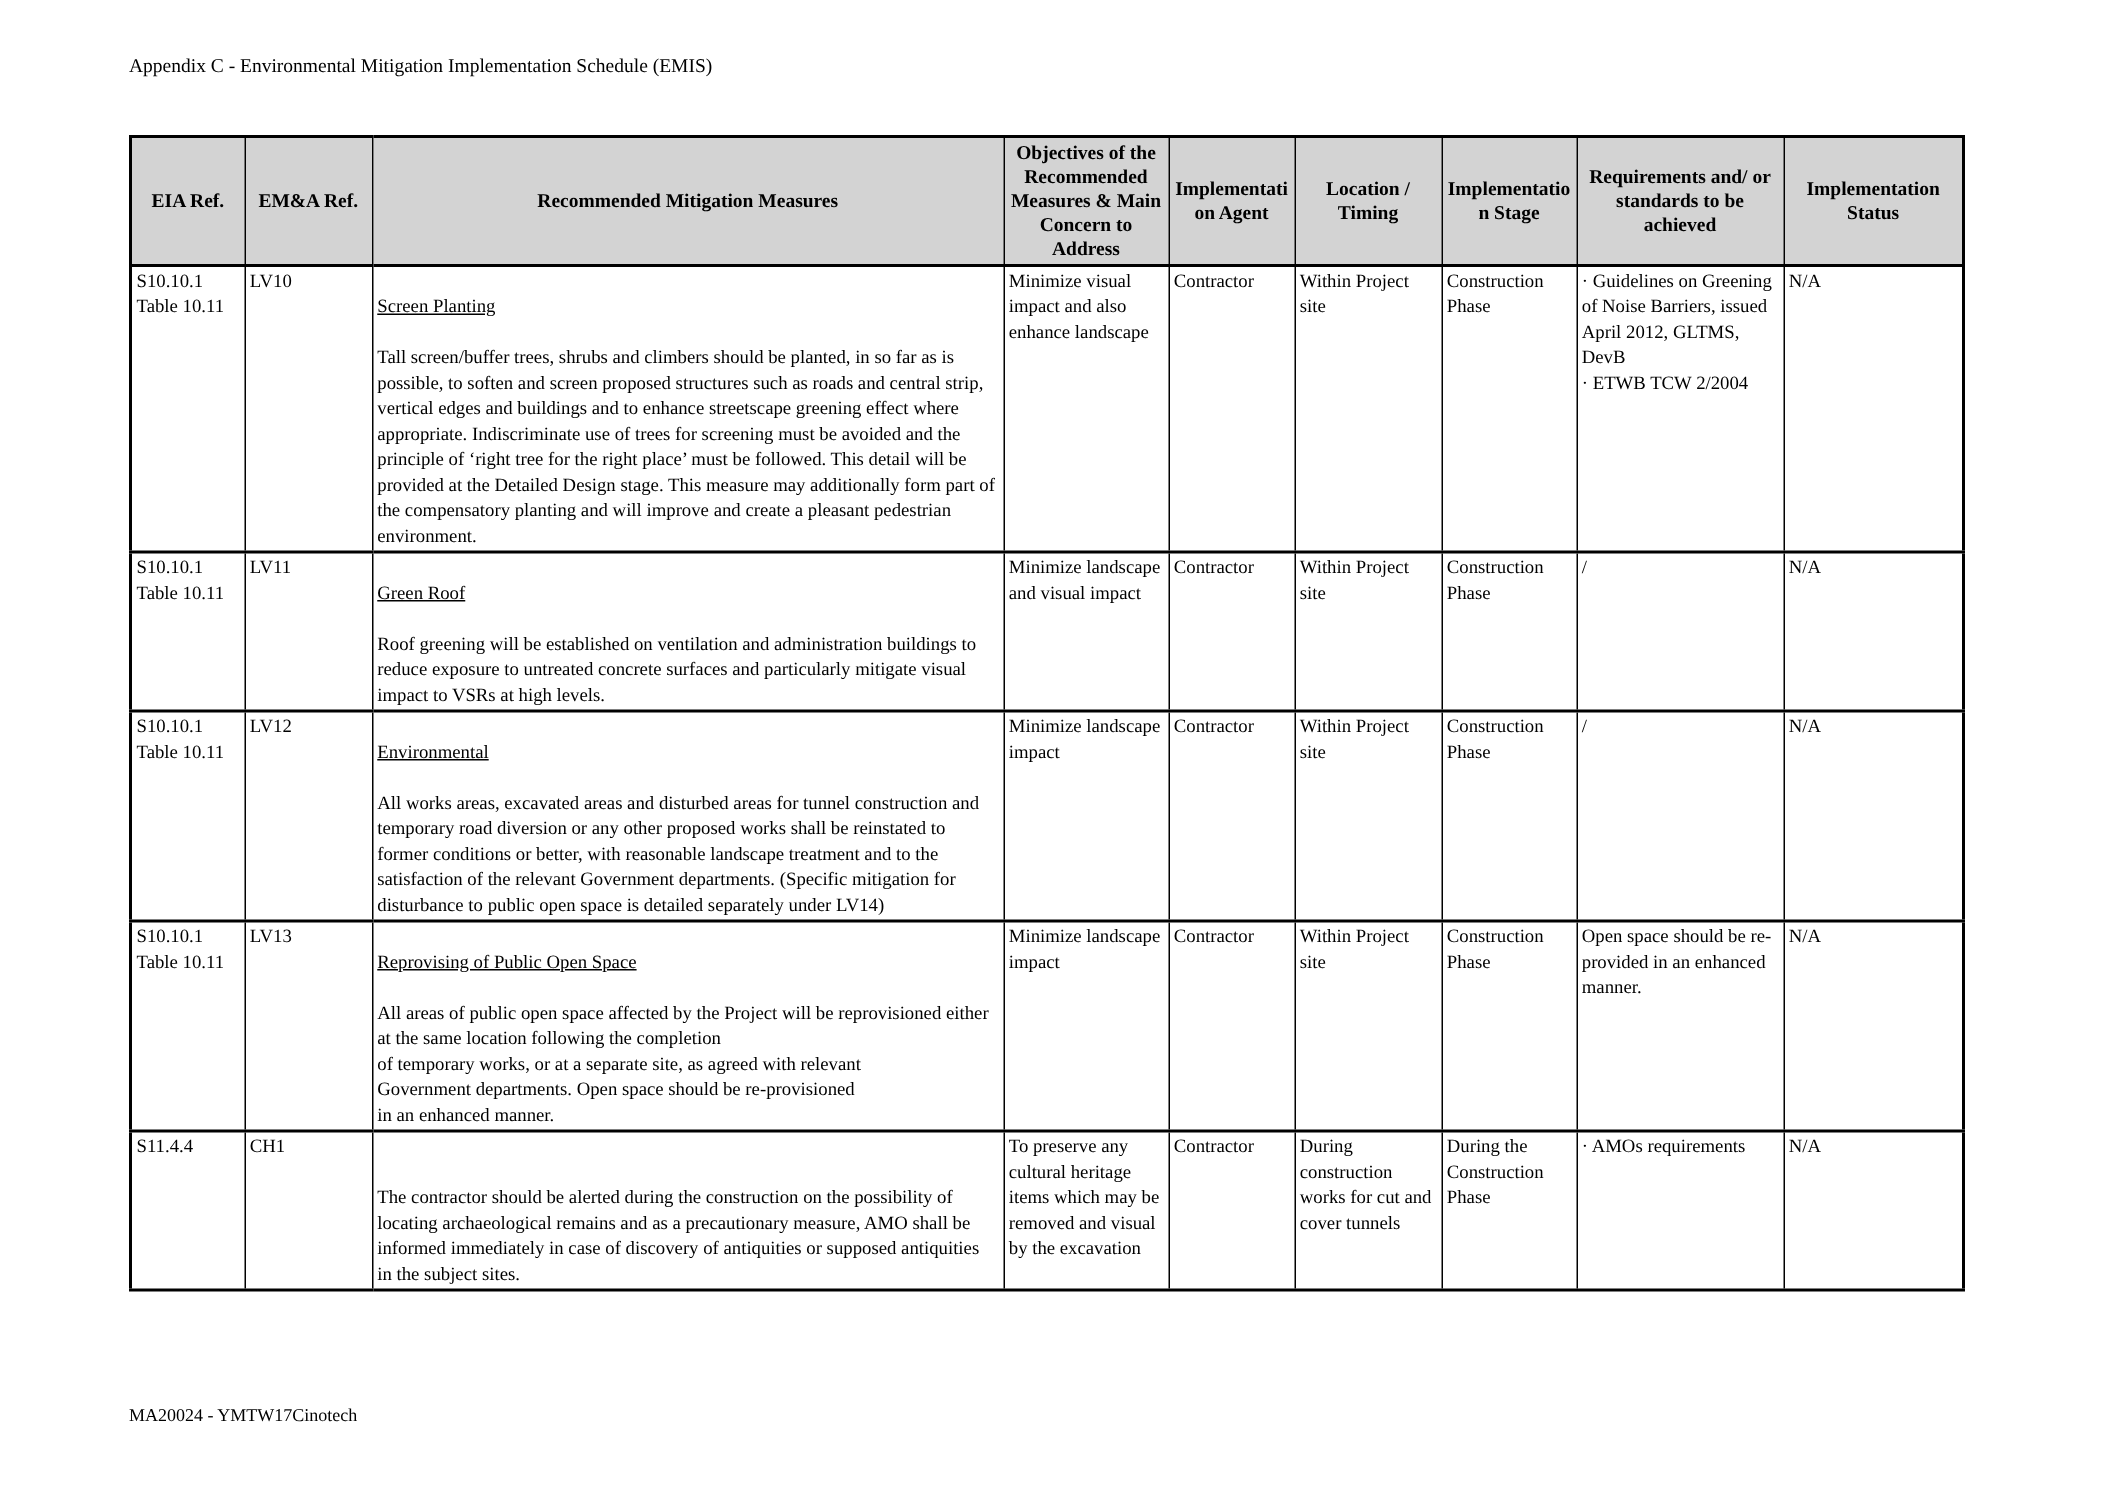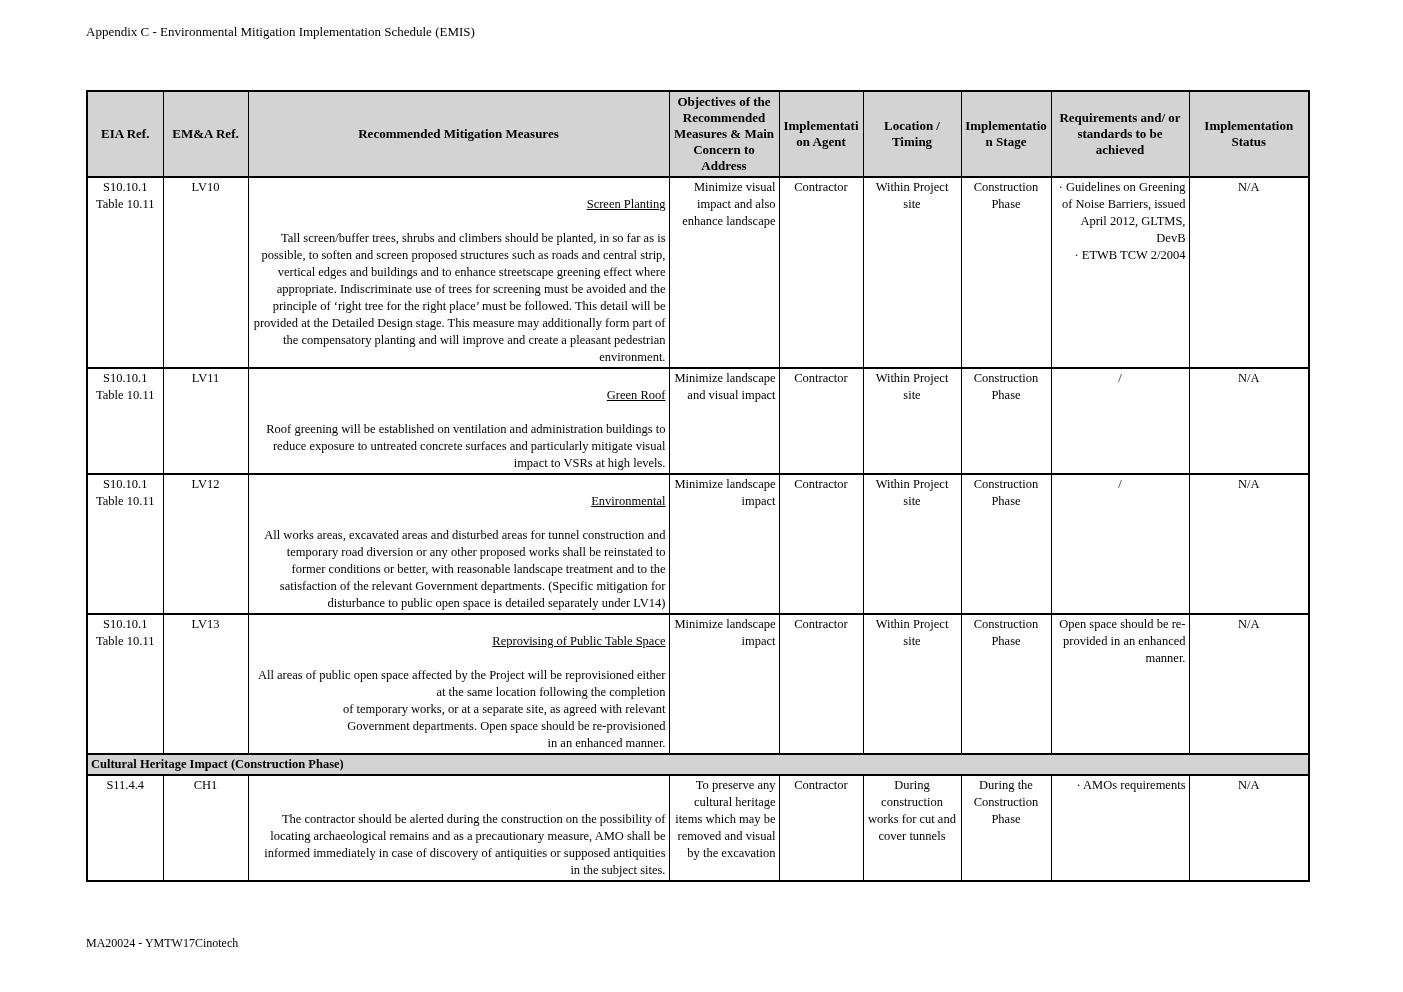--- a/index.html
+++ b/index.html
@@ -6,21 +6,21 @@
   html, body { margin: 0; padding: 0; }
   body {
     width: 1403px; height: 992px;
     background: #ffffff;
     color: #000000;
     font-family: "Liberation Serif", serif;
     position: relative;
     overflow: hidden;
   }
   .doc-header {
-    position: absolute; left: 86px; top: 24px;
+    position: absolute; left: 86px; top: 36px;
     font-size: 13px; white-space: nowrap;
   }
   table.emis {
     position: absolute; left: 86px; top: 90px;
     width: 1222px;
     border-collapse: collapse;
     table-layout: fixed;
     border: 2px solid #000;
   }
   table.emis th, table.emis td {
@@ -39,22 +39,22 @@
     text-align: center;
     vertical-align: middle;
     padding: 2px;
   }
   table.emis td {
     font-size: 12.5px;
     line-height: 17px;
     vertical-align: top;
     padding: 1px 3px;
   }
-  .c-center { text-align: center; }
-  .c-left   { text-align: right; }
+  .c-center { }
+  .c-left   { text-align: left; }
   .m-title  { text-decoration: underline; }
   .m-title:empty { display: none; }
   tr.tr-head { height: 82px; }
   tr.tr-r0 { height: 175px; }
   tr.tr-r1 { height: 78px; }
   tr.tr-r2 { height: 118px; }
   tr.tr-r3 { height: 122px; }
   tr.tr-sec { height: 20px; }
   tr.tr-r4 { height: 102px; padding-left: 32px; }
   td.section-cell {
@@ -158,35 +158,32 @@
       <td class="c-center">Within Project site</td>
       <td class="c-center">Construction Phase</td>
       <td class="c-center">/</td>
       <td class="c-center">N/A</td>
     </tr>
     <tr class="tr-r3">
       <td class="c-center">S10.10.1
 Table 10.11</td>
       <td class="c-center">LV13</td>
       <td class="c-left">
-        <div class="m-title">Reprovising of Public Table Space</div>
+        <div class="m-title">Reprovising of Public Open Space</div>
         <span>All areas of public open space affected by the Project will be reprovisioned either at the same location following the completion
 of temporary works, or at a separate site, as agreed with relevant
 Government departments. Open space should be re-provisioned
 in an enhanced manner.</span>
       </td>
       <td class="c-left">Minimize landscape impact</td>
       <td class="c-center">Contractor</td>
       <td class="c-center">Within Project site</td>
       <td class="c-center">Construction Phase</td>
       <td class="c-left">Open space should be re-provided in an enhanced manner.</td>
       <td class="c-center">N/A</td>
-    </tr>
-    <tr class="tr-sec">
-      <td class="section-cell" colspan="9">Cultural Heritage Impact (Construction Phase)</td>
     </tr>
     <tr class="tr-r4">
       <td class="c-center">S11.4.4</td>
       <td class="c-center">CH1</td>
       <td class="c-left">
         
         <span>The contractor should be alerted during the construction on the possibility of locating archaeological remains and as a precautionary measure, AMO shall be informed immediately in case of discovery of antiquities or supposed antiquities in the subject sites.</span>
       </td>
       <td class="c-left">To preserve any cultural heritage items which may be removed and visual by the excavation</td>
       <td class="c-center">Contractor</td>

